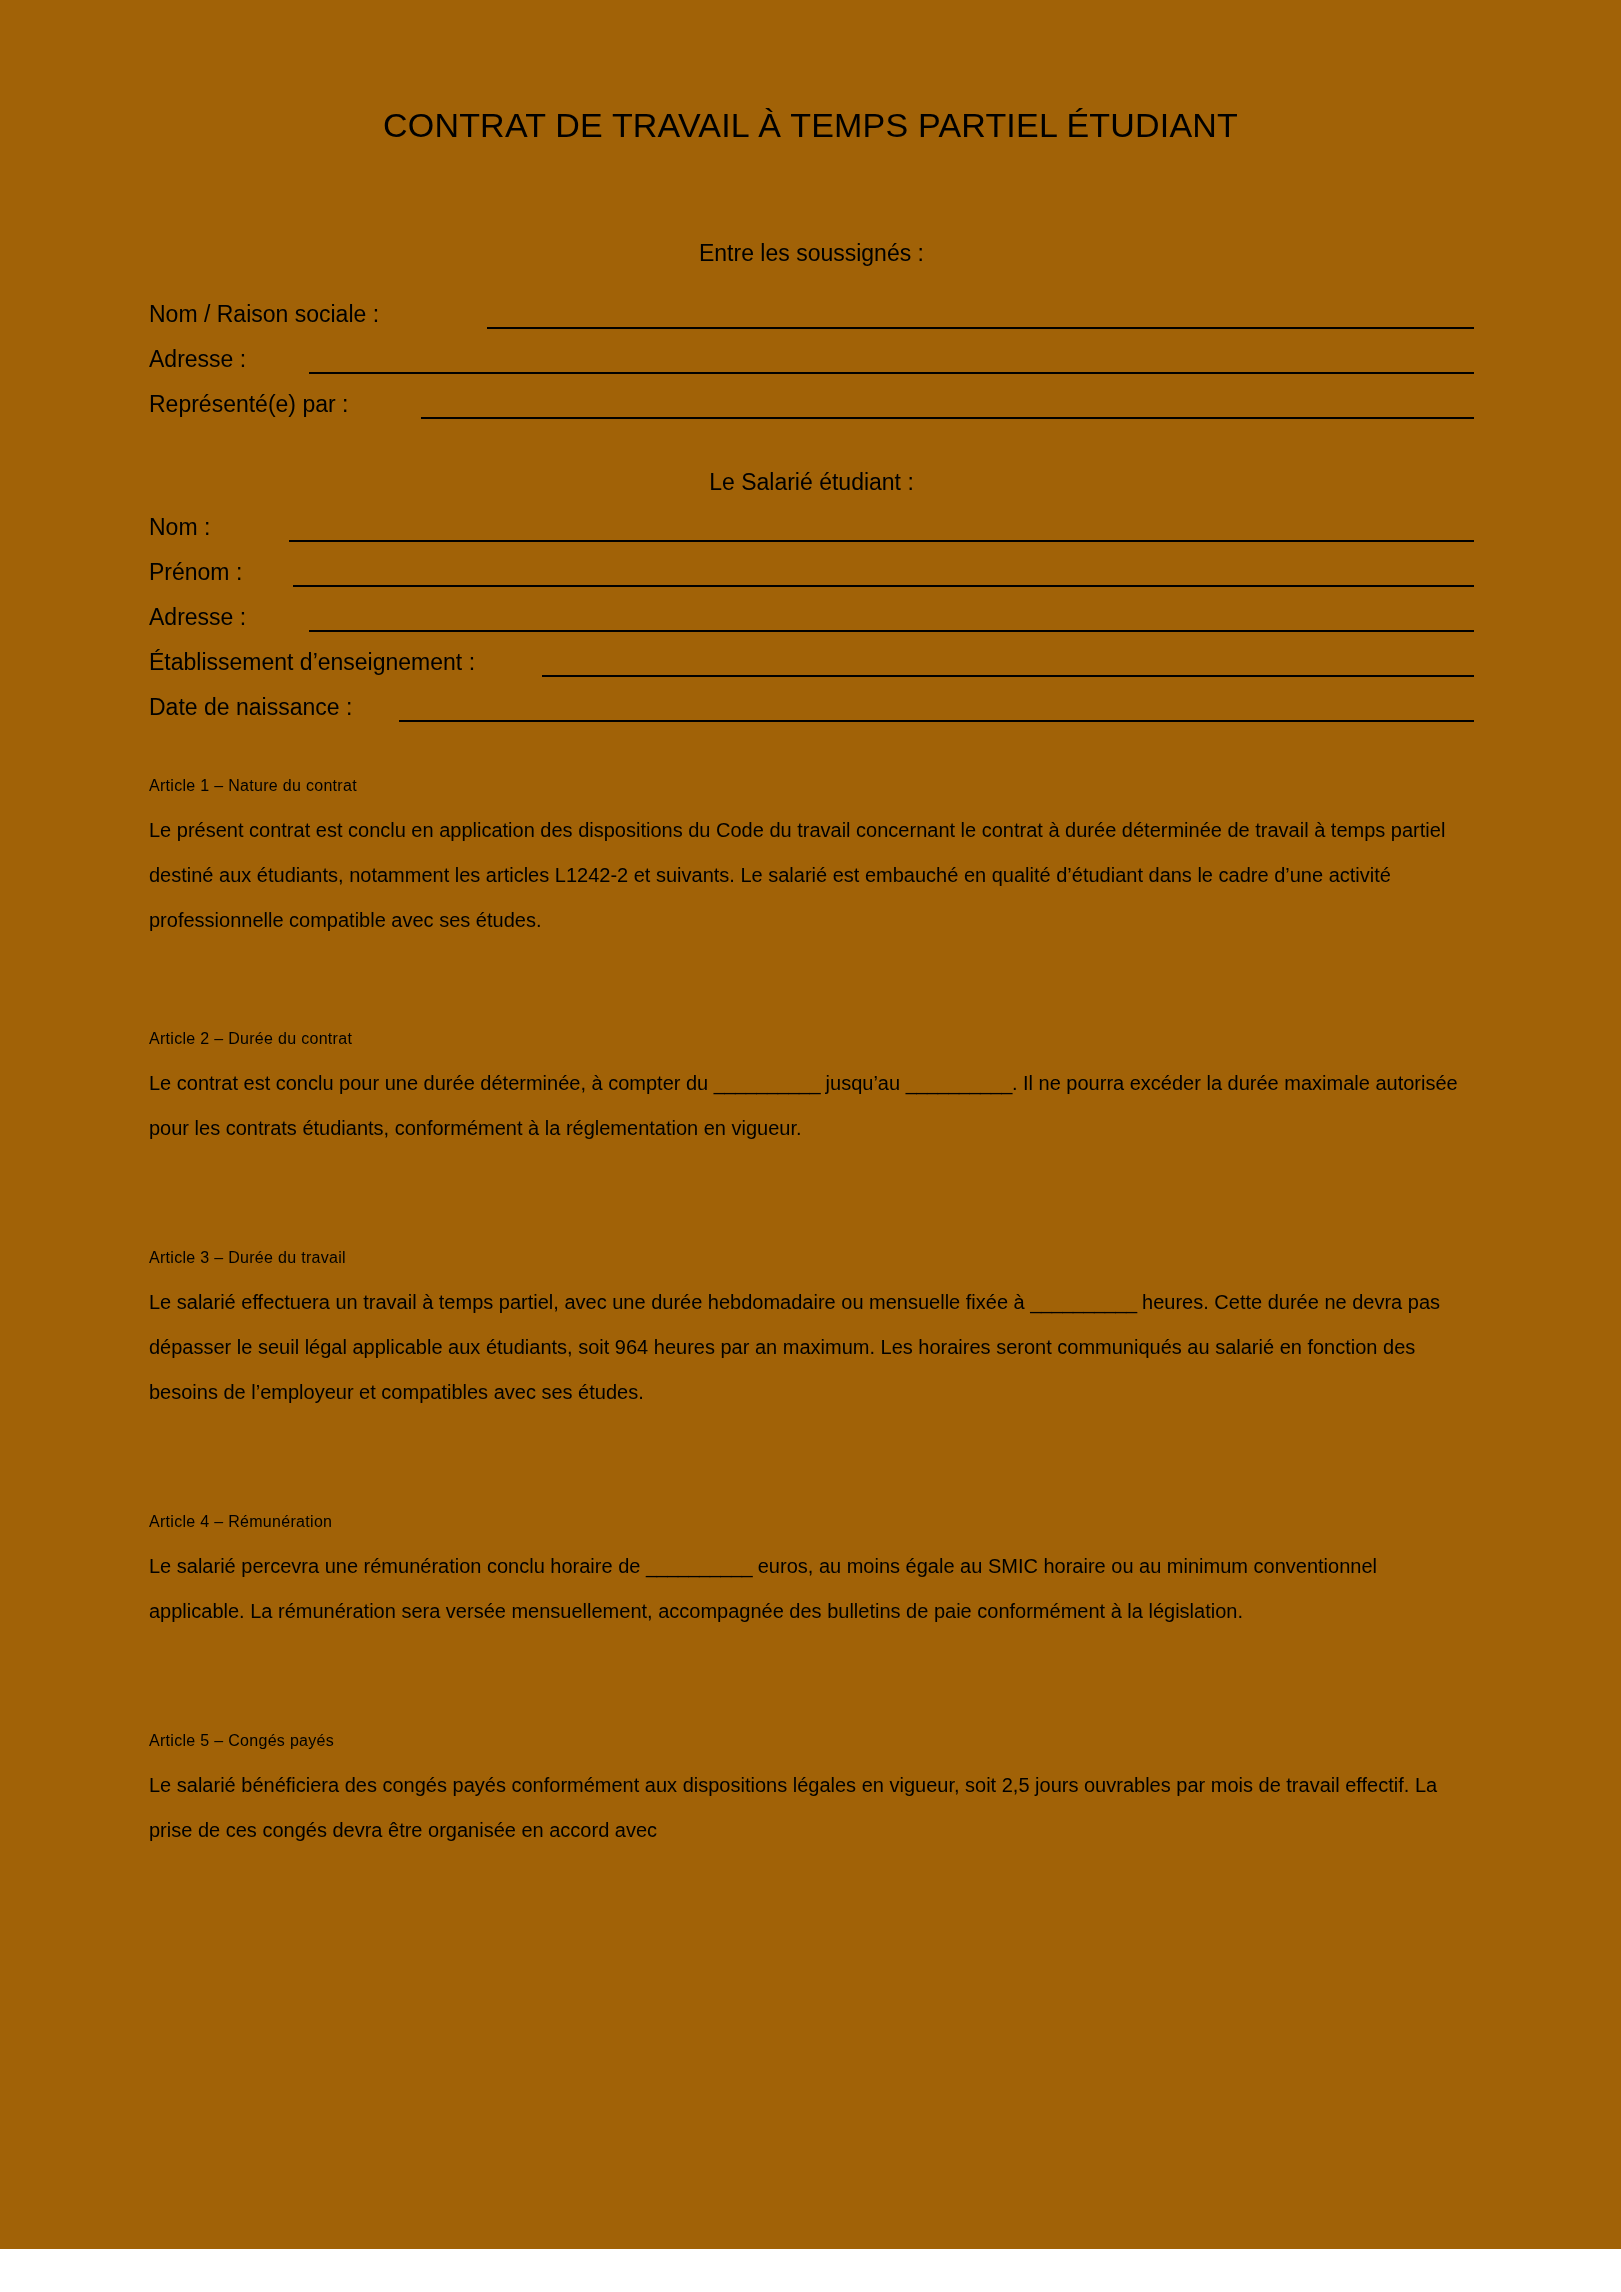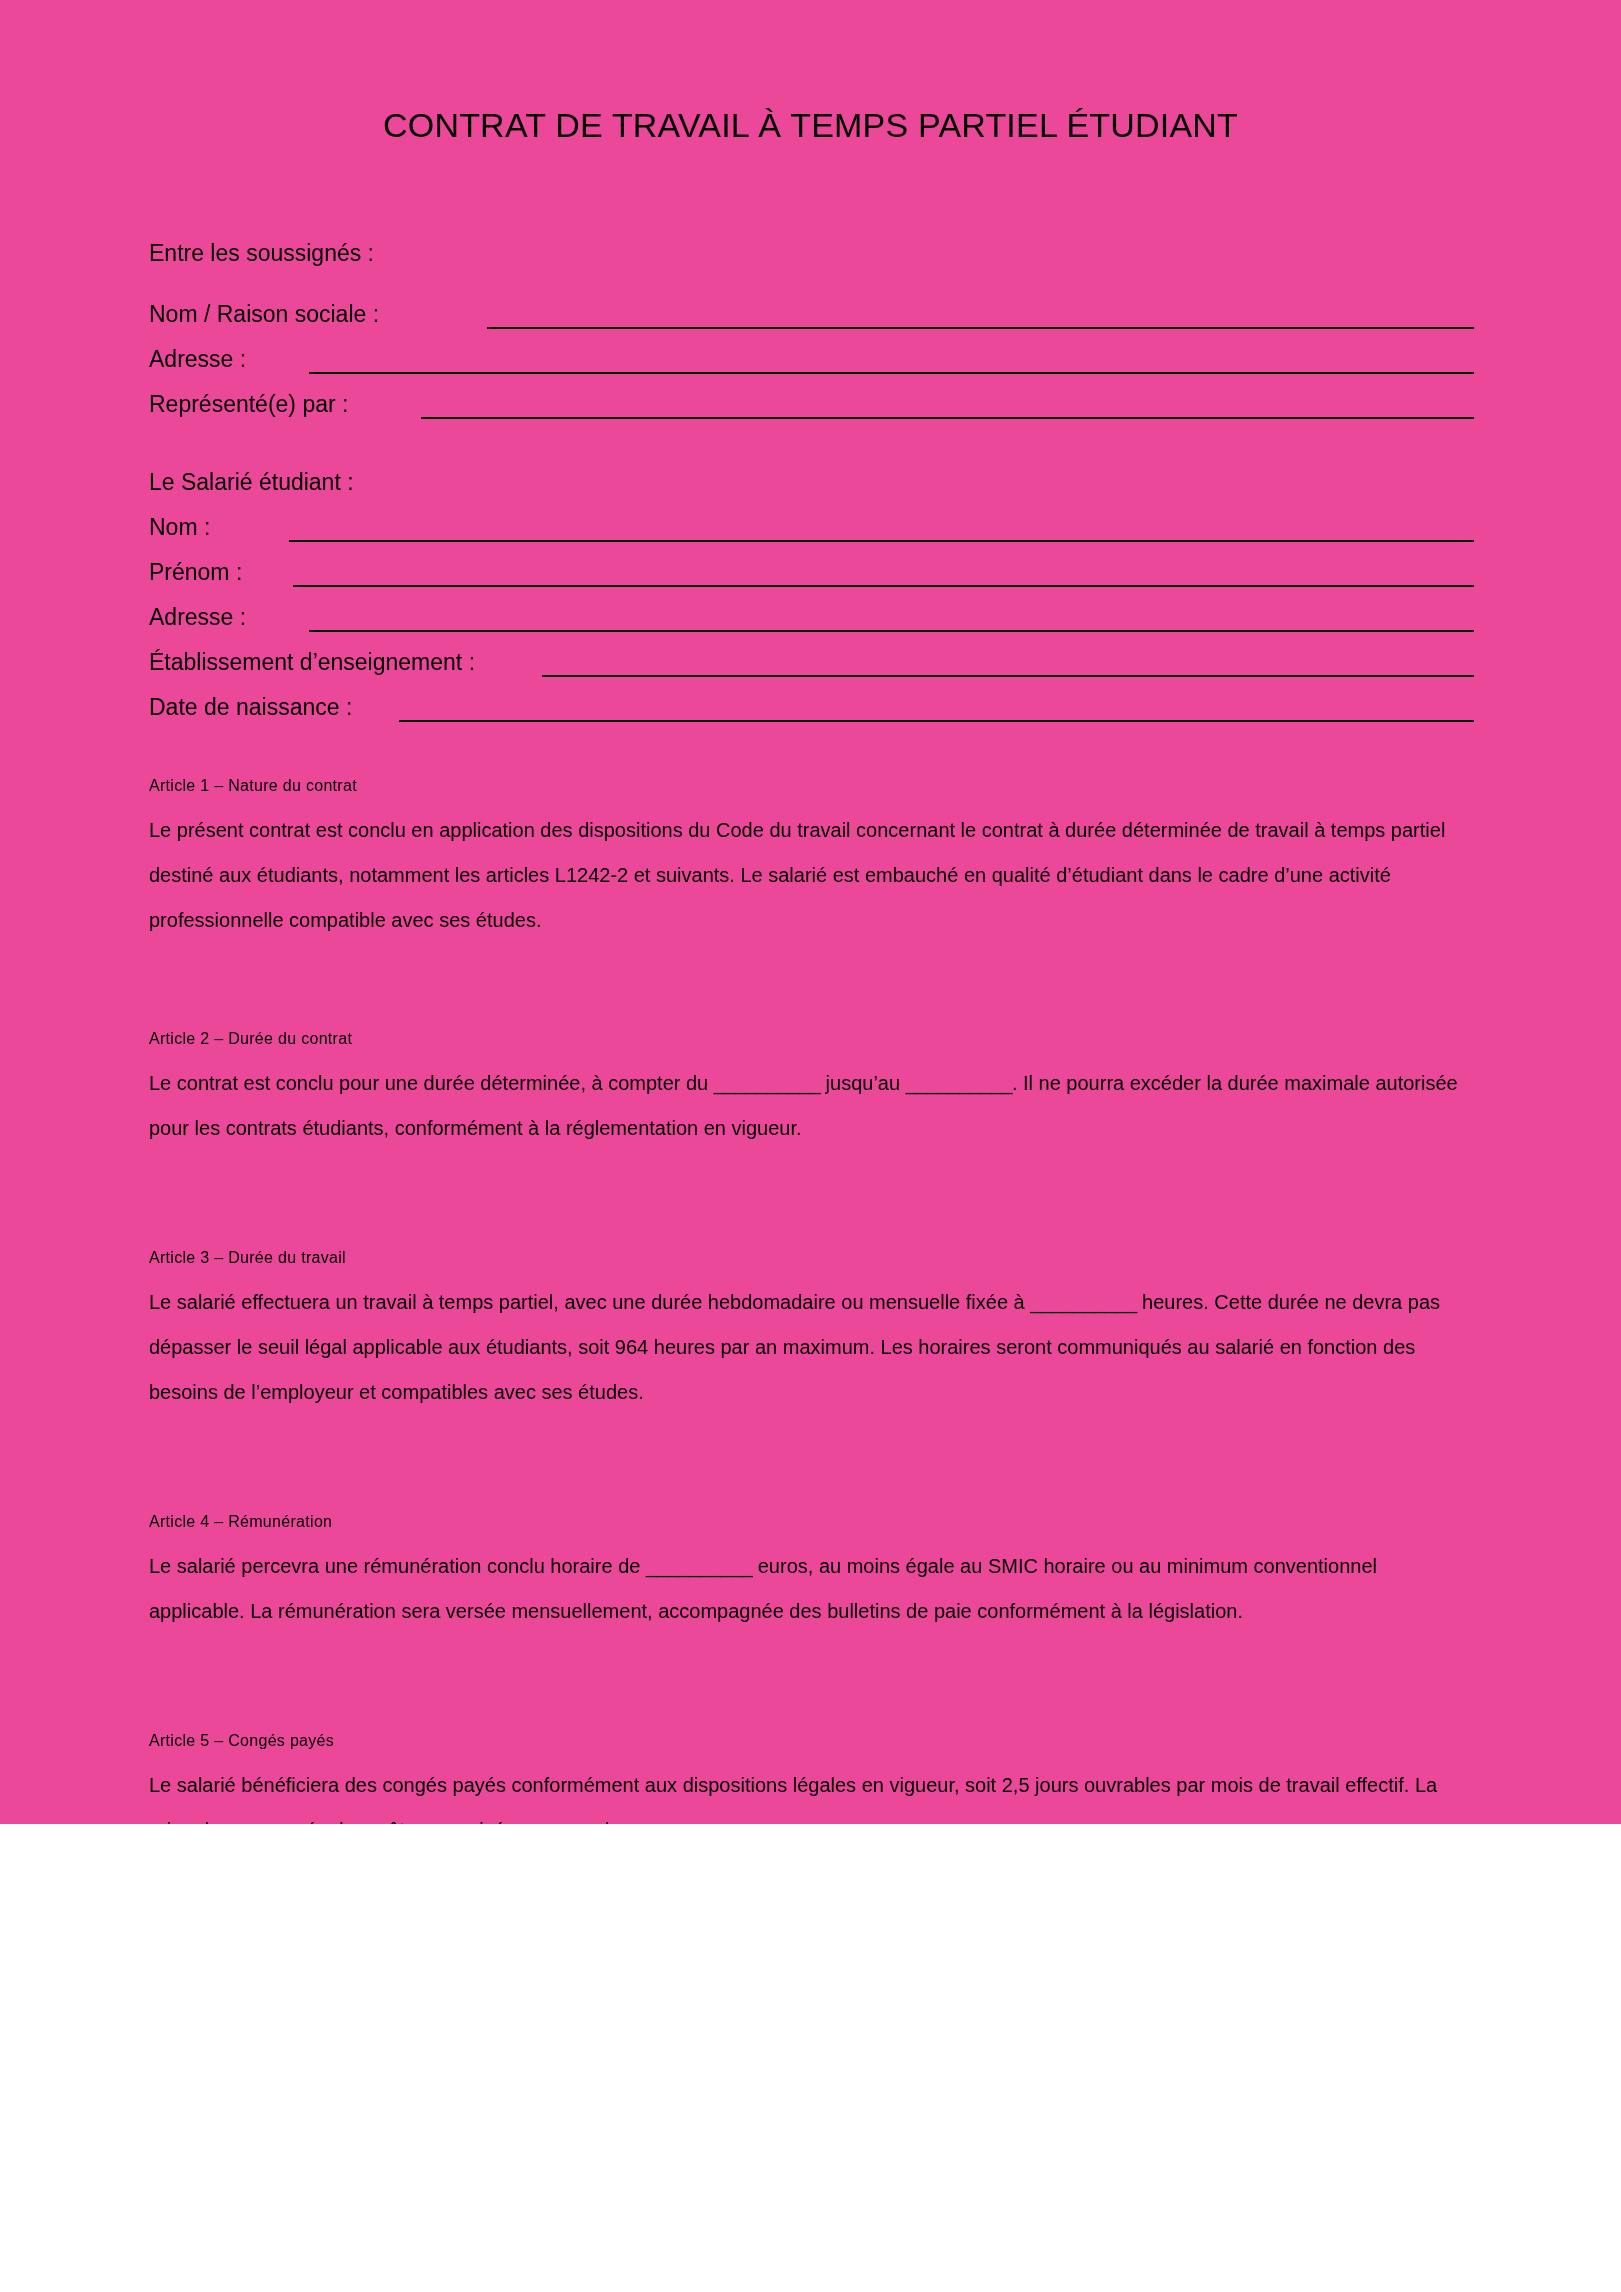--- a/index.html
+++ b/index.html
@@ -3,22 +3,22 @@
 <meta charset="utf-8">
 <style>
   html, body {
     margin: 0;
     padding: 0;
     background: #ffffff;
   }
   .page {
     position: relative;
     width: 1621px;
-    height: 1824px;
-    background: #ec4899;
+    height: 2249px;
+    background: #a16207;
     font-family: "Liberation Sans", sans-serif;
     color: #000000;
     box-sizing: border-box;
     overflow: hidden;
   }
   .doc-title {
     position: absolute;
     top: 106px;
     left: 0;
     width: 1621px;
@@ -32,21 +32,21 @@
     position: absolute;
     left: 149px;
     top: 231px;
     width: 1325px;
   }
   .para {
     font-size: 23px;
     line-height: 45px;
     margin: 0 0 0 0;
     color: #000;
-    text-align: left;
+    text-align: center;
   }
   .spacer-sm { height: 15.7px; }
   .spacer-md { height: 33px; }
   .spacer-lg { height: 73px; }
   .spacer-xl { height: 84px; }
 
   
   .form-row {
     display: flex;
     align-items: flex-end;

